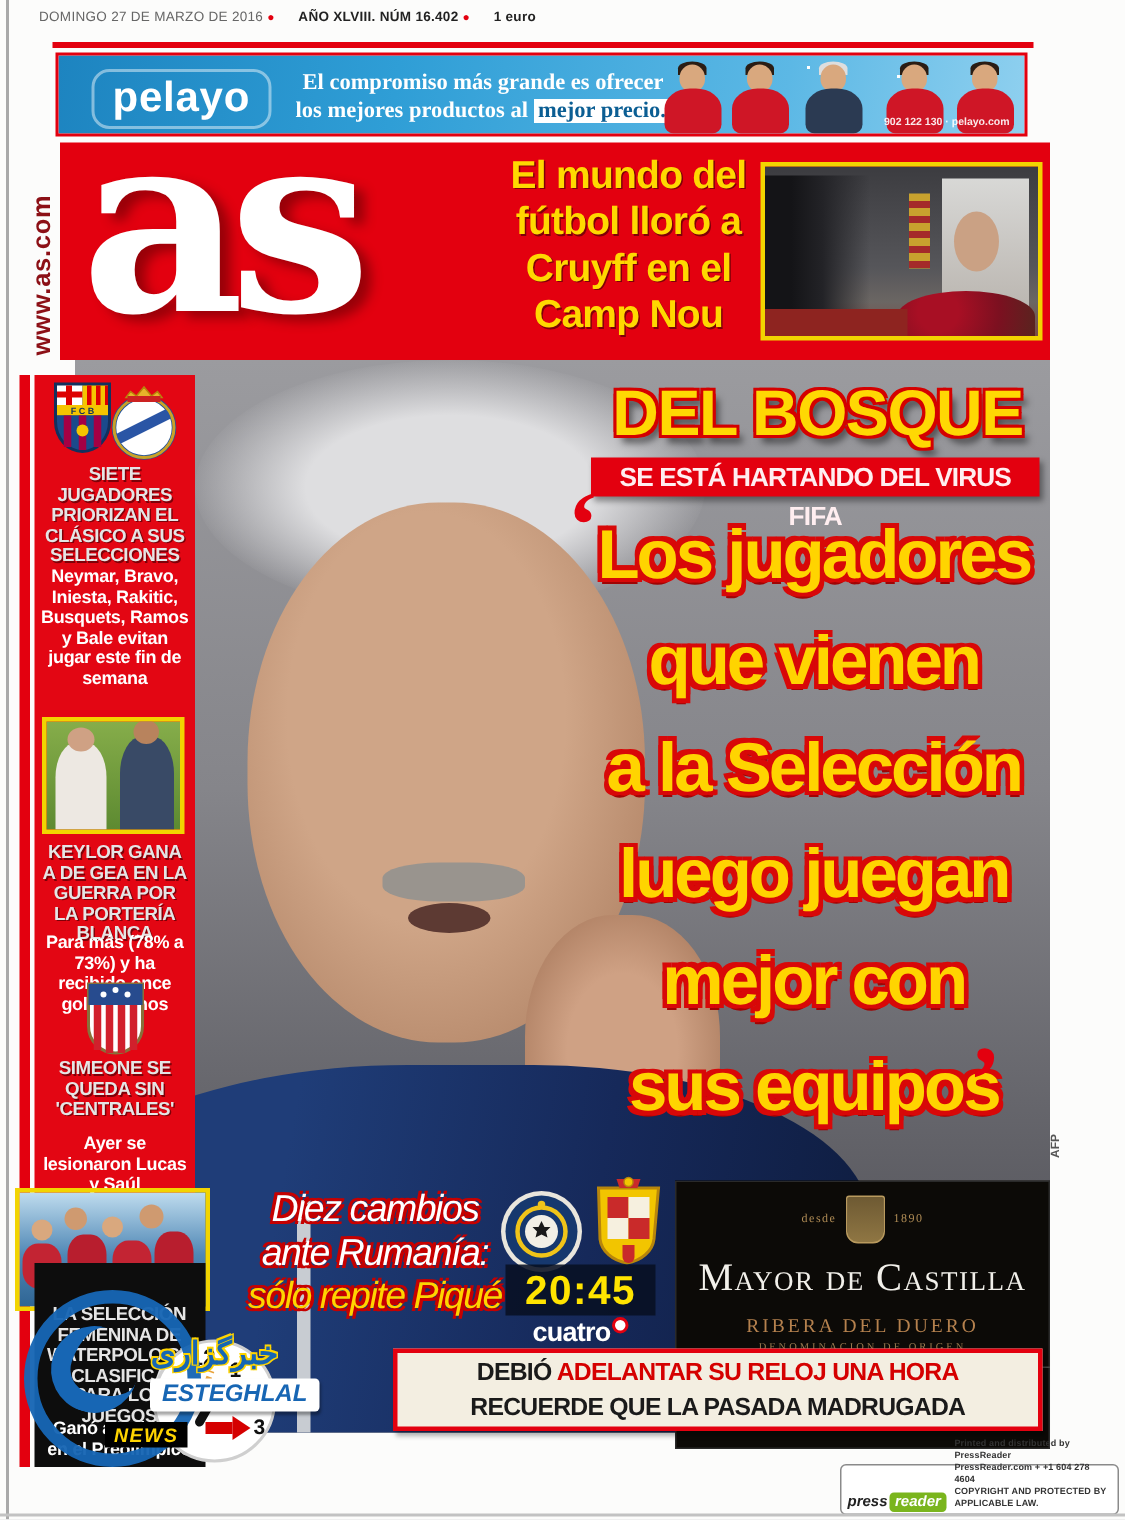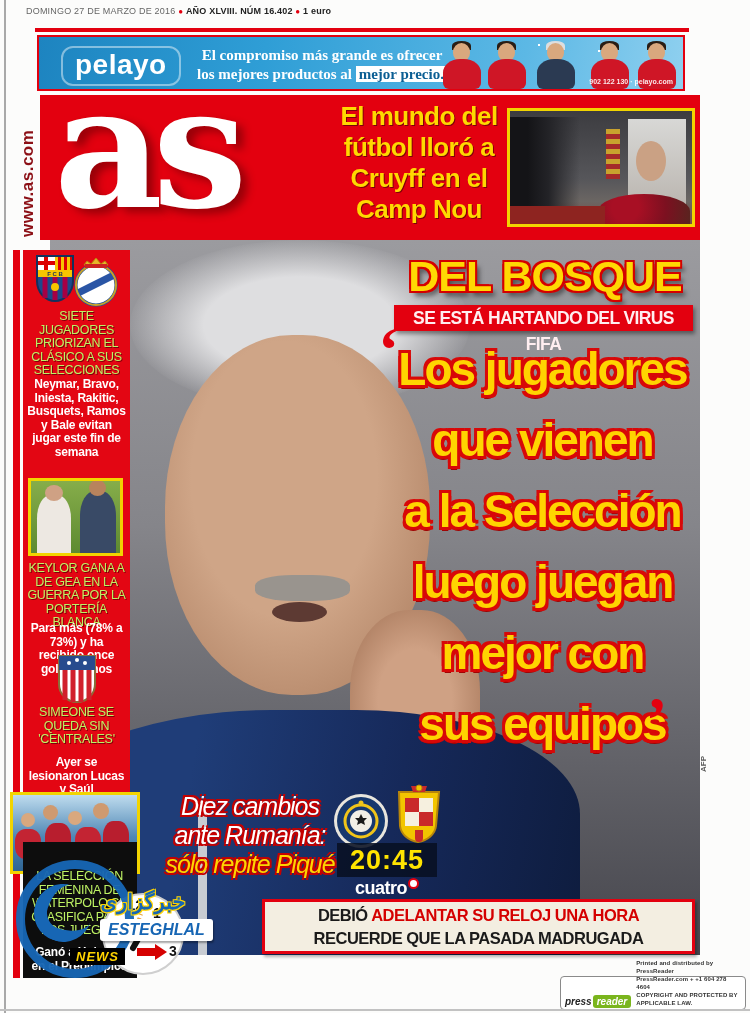--- a/index.html
+++ b/index.html
@@ -2,21 +2,21 @@
 <html><head>
 <meta charset="utf-8">
 <style>
   html,body{margin:0;padding:0;background:#e8e8e8;}
   #page{position:relative;width:750px;height:1013px;background:#fcfcfb;overflow:hidden;
         font-family:"Liberation Sans",sans-serif;}
   .abs{position:absolute;}
 
   
   .topbar{left:26px;top:6px;width:620px;font-size:9px;color:#666;letter-spacing:.2px;}
-  .topbar b{color:#222;}
+  .topbar b{color:#222;margin-left:13px;}
   .dot{color:#e3000f;font-size:8px;}
   .red-rule{left:35px;top:28px;width:654px;height:4px;background:#e3000f;}
   .edge-left{left:4px;top:0;width:2px;height:1013px;background:#a9a9a9;}
   .edge-bottom{left:0;top:1009px;width:750px;height:2px;background:#c2c2c2;}
 
   
   .pelayo{left:37px;top:35px;width:648px;height:56px;border:2px solid #e3000f;box-sizing:border-box;
      background:linear-gradient(100deg,#1d84c0,#2f9ed6 35%,#5cb8e5 75%,#8fd0ef);
      background-image:
        radial-gradient(circle 2px at 500px 8px,#fff 55%,transparent 60%),
@@ -86,21 +86,21 @@
      line-height:71px;letter-spacing:-2px;white-space:nowrap;
      text-shadow:-3px -3px 0 #d80808,3px -3px 0 #d80808,-3px 3px 0 #d80808,3px 3px 0 #d80808,0 4px 0 #a00404;}
   .qmark{color:#e3000f;font-size:64px;font-weight:bold;line-height:40px;text-shadow:none;font-family:"Liberation Serif",serif;}
   .q-open{left:378px;top:330px;}
   .q-close{left:646px;top:700px;}
 
   
   .red-stripe{left:13px;top:250px;width:7px;height:728px;background:#e3000f;}
   .side-red{left:23px;top:250px;width:107px;height:592px;background:#e30613;}
   .side-black{left:23px;top:842px;width:114px;height:136px;background:#0d0d0d;}
-  .s-title{position:absolute;width:99px;left:4px;color:#bef264;font-weight:normal;font-size:12.5px;
+  .s-title{position:absolute;width:99px;left:4px;color:#e5e5e5;font-weight:bold;font-size:12.5px;
      line-height:13.5px;text-align:center;letter-spacing:-.3px;text-shadow:1px 1px 0 #7e0008;}
   .s-body{position:absolute;width:99px;left:4px;color:#fff;font-weight:bold;font-size:12px;
      line-height:13.5px;text-align:center;letter-spacing:-.2px;}
   .side-black .s-title{text-shadow:none;}
   .crest-row{position:absolute;left:0;top:3px;width:107px;height:56px;text-align:center;}
   .crest-row svg{vertical-align:top;}
   .s-photo{position:absolute;border:3px solid #f2d400;overflow:hidden;}
   .ph-keylor{left:5px;top:228px;width:89px;height:72px;background:linear-gradient(#86ad4a,#5d8a31);}
   .gk1{position:absolute;left:6px;top:14px;width:34px;height:58px;border-radius:40% 40% 0 0;background:#ede8e2;}
   .gk1:before{content:"";position:absolute;left:8px;top:-10px;width:18px;height:16px;border-radius:50%;background:#cfa184;}
@@ -342,20 +342,29 @@
       <path d="M26 2h16l-2 6H28Z" fill="#c92a2a"></path>
       <circle cx="34" cy="4" r="3" fill="#f2c500" stroke="#b8860b"></circle>
       <path d="M30 46h8v8a4 4 0 0 1-8 0Z" fill="#c92a2a"></path>
     </svg>
   </div>
   <div class="abs timebox">20:45</div>
   <div class="abs cuatro">
     <span>cuatro</span><span class="ring"></span>
   </div>
 
+  <div class="abs wine">
+    <div class="wine-since">
+      <span>desde</span><span class="wine-shield"></span><span>1890</span>
+    </div>
+    <div class="wine-brand">Mayor de Castilla</div>
+    <div class="wine-region">RIBERA DEL DUERO</div>
+    <div class="wine-do">DENOMINACION DE ORIGEN</div>
+    <div class="wine-slogan">Líder de Ribera</div>
+  </div>
 
   <div class="abs remind">
     <div>
       <span>DEBIÓ</span>
       <span class="red">ADELANTAR SU RELOJ UNA HORA</span>
     </div>
     <div>RECUERDE QUE LA PASADA MADRUGADA</div>
   </div>
   <div class="abs clock">
     <svg width="84" height="84" viewBox="0 0 84 84">

